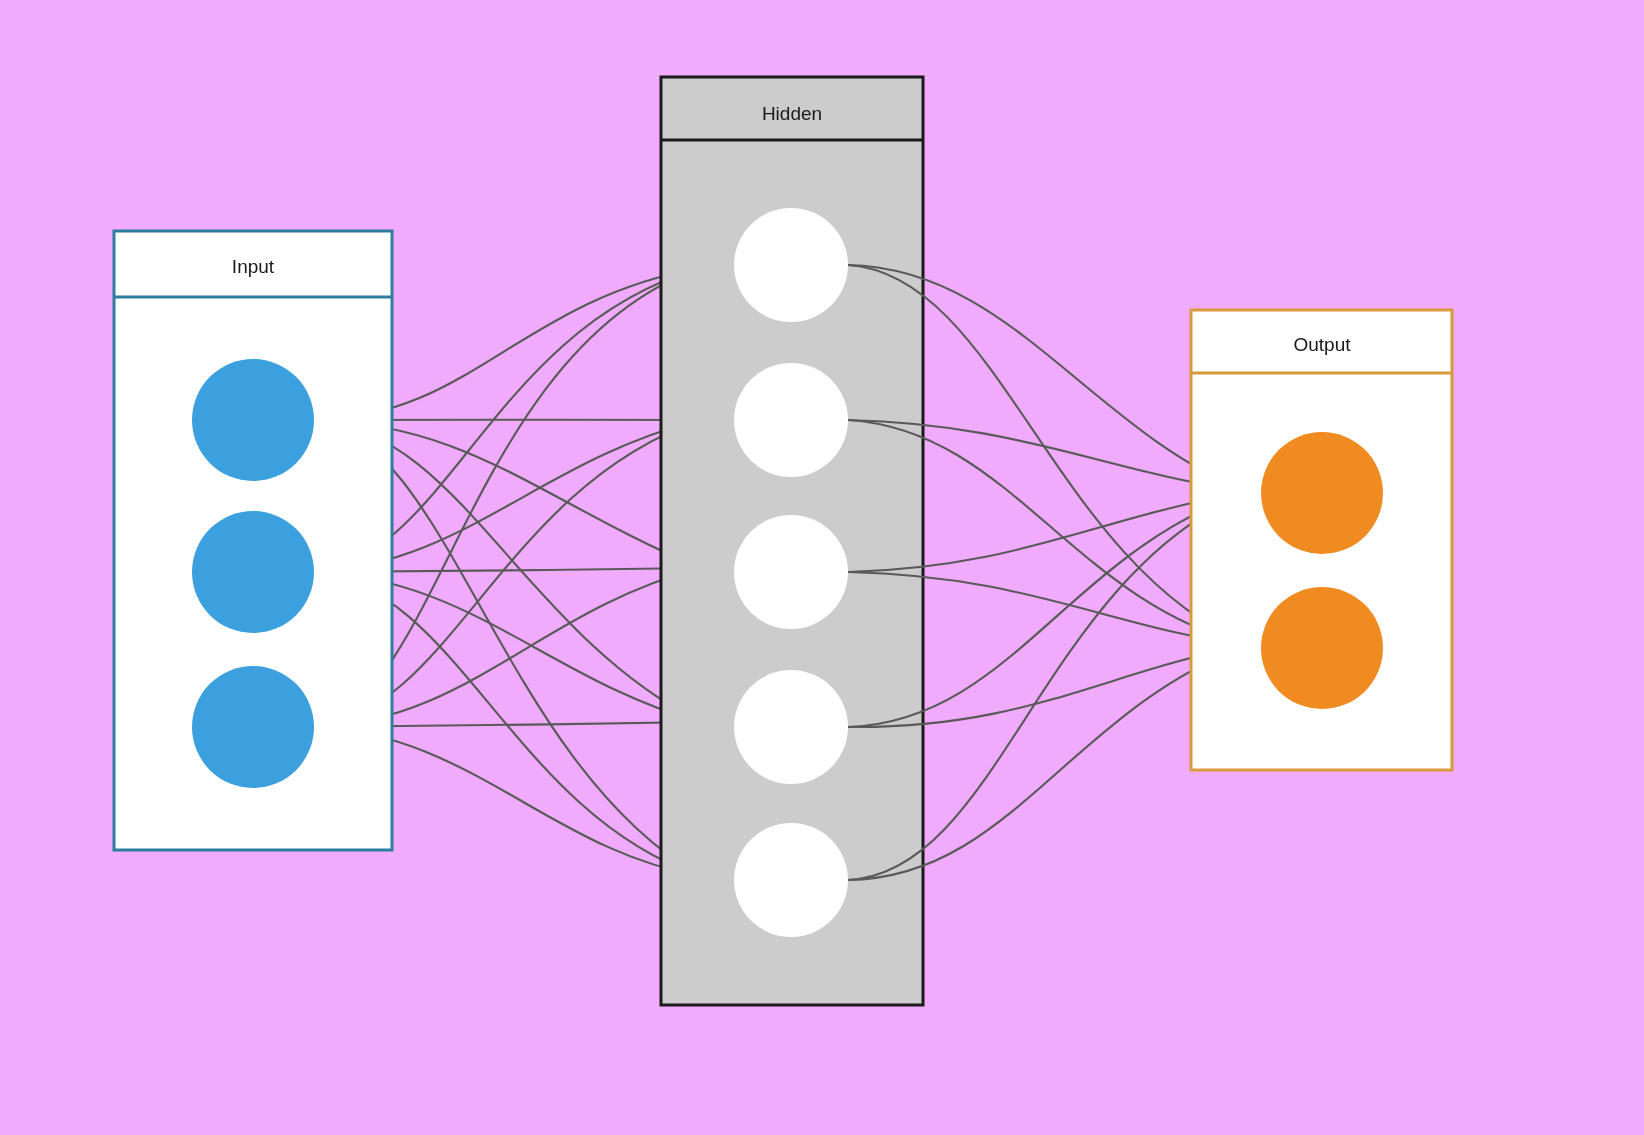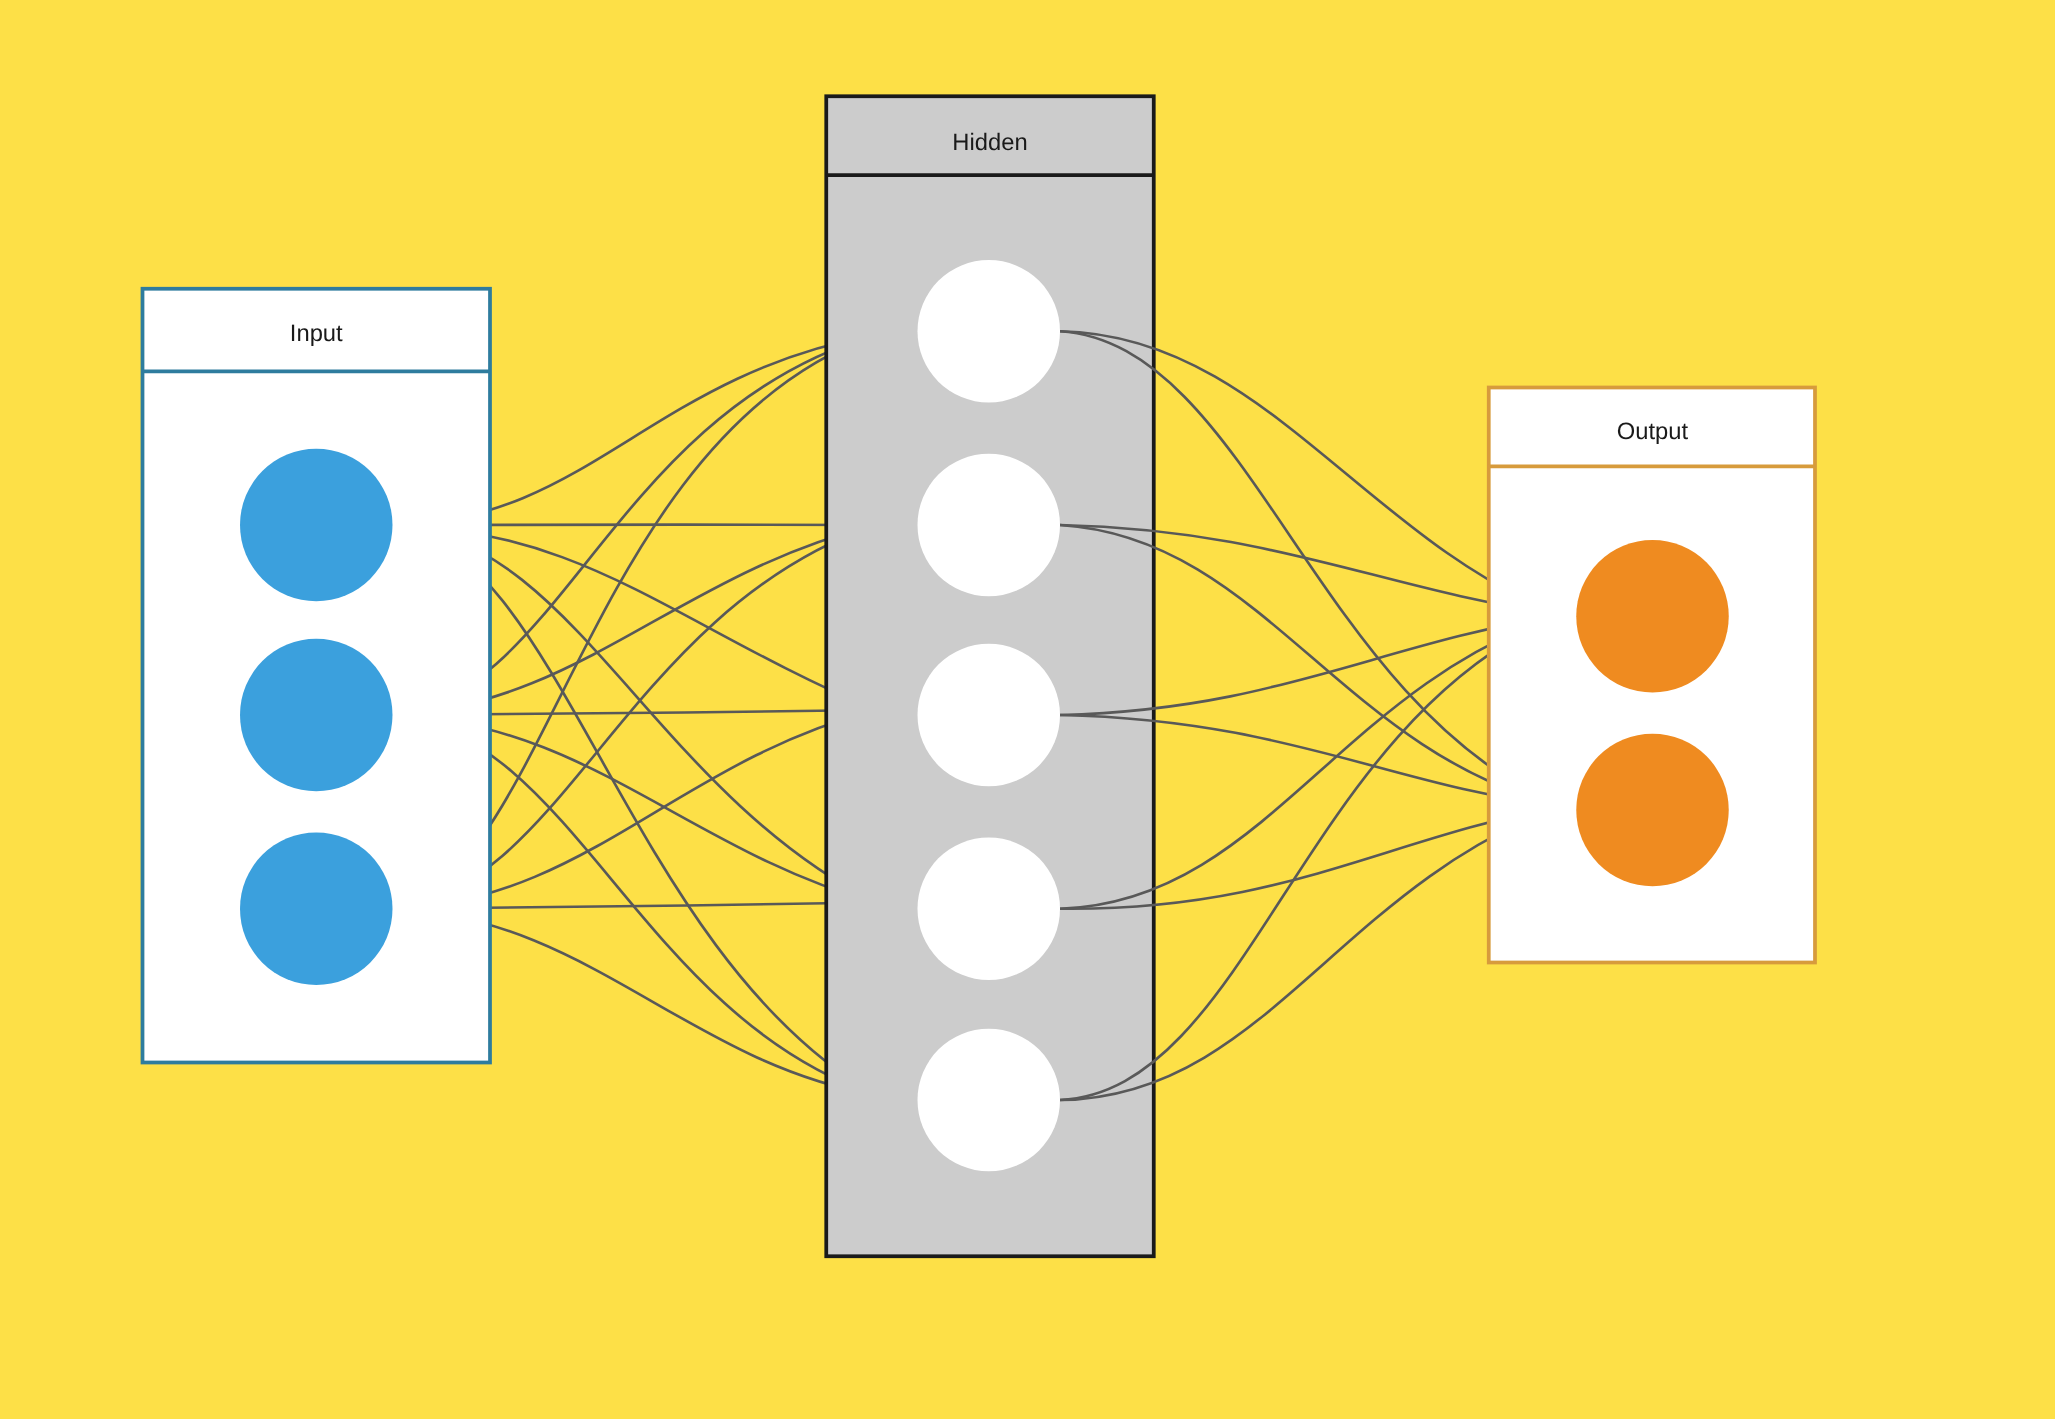--- a/index.html
+++ b/index.html
@@ -10,21 +10,21 @@
   body {
     width: 1644px;
     height: 1135px;
     font-family: "Liberation Sans", sans-serif;
     overflow: hidden;
   }
   #diagram-root {
     position: relative;
     width: 1644px;
     height: 1135px;
-    background: #fde047;
+    background: #f0abfc;
   }
   svg.diagram {
     display: block;
     width: 1644px;
     height: 1135px;
   }
   .layer-label {
     font-family: "Liberation Sans", sans-serif;
     font-size: 19px;
     fill: #1a1a1a;

